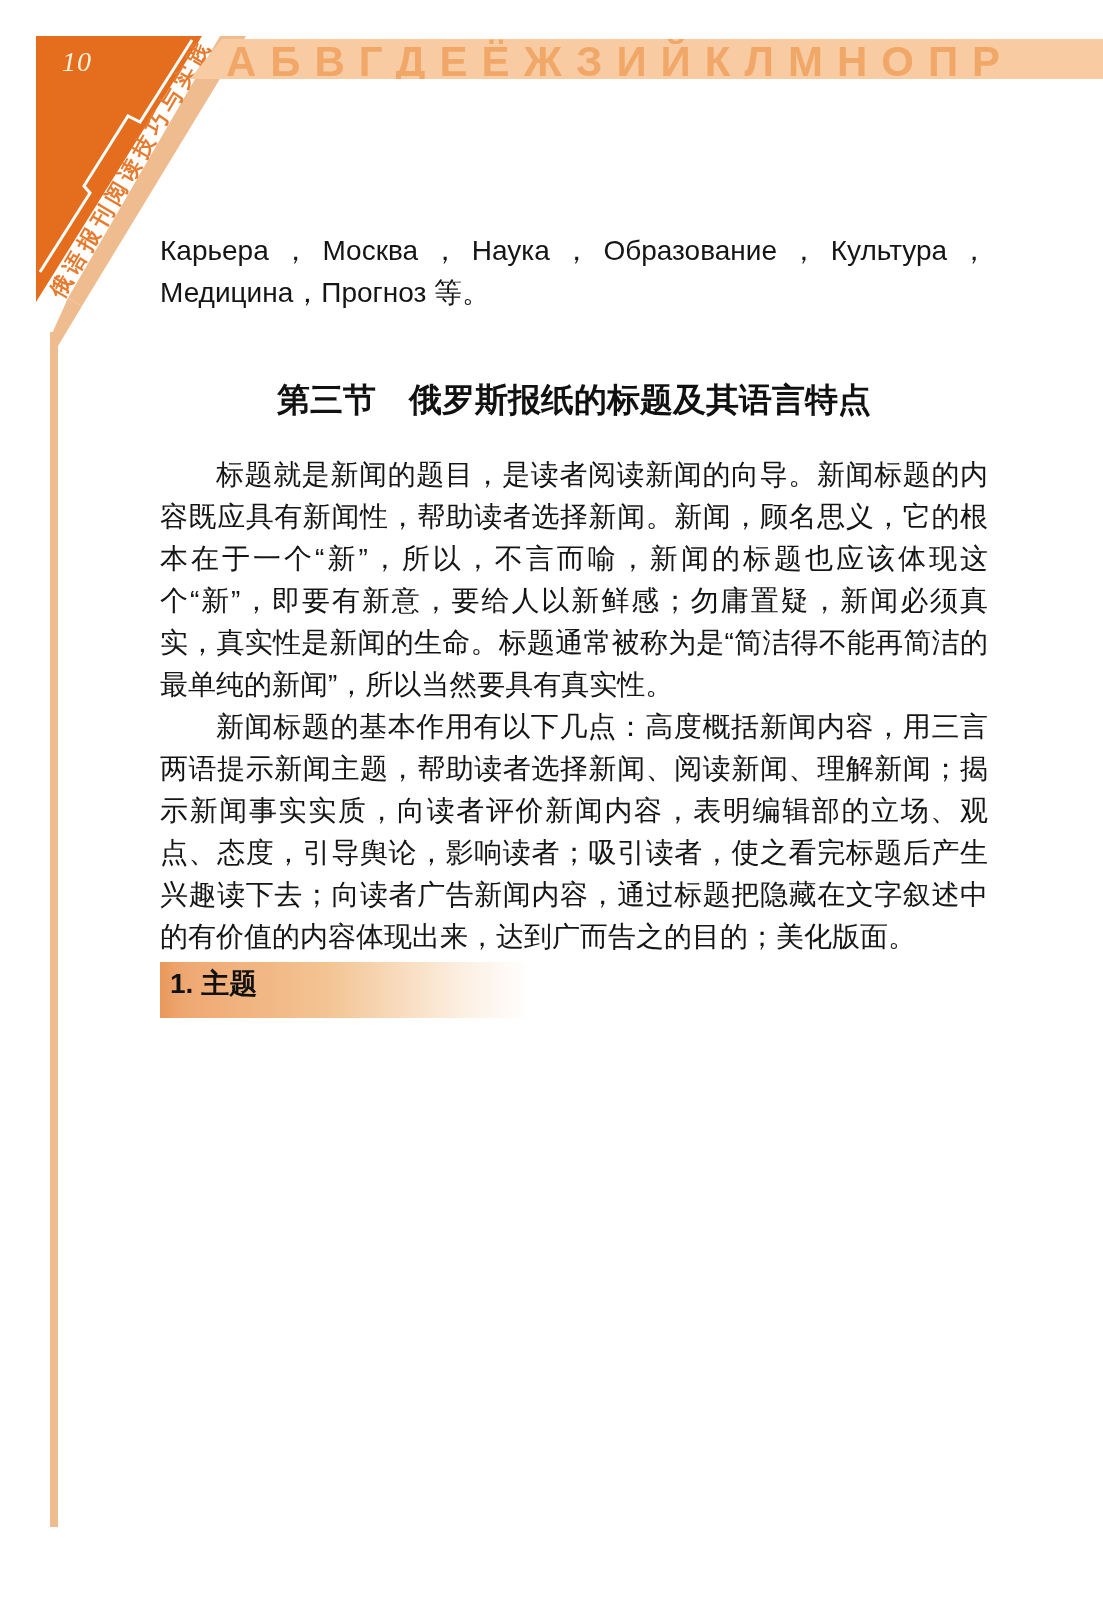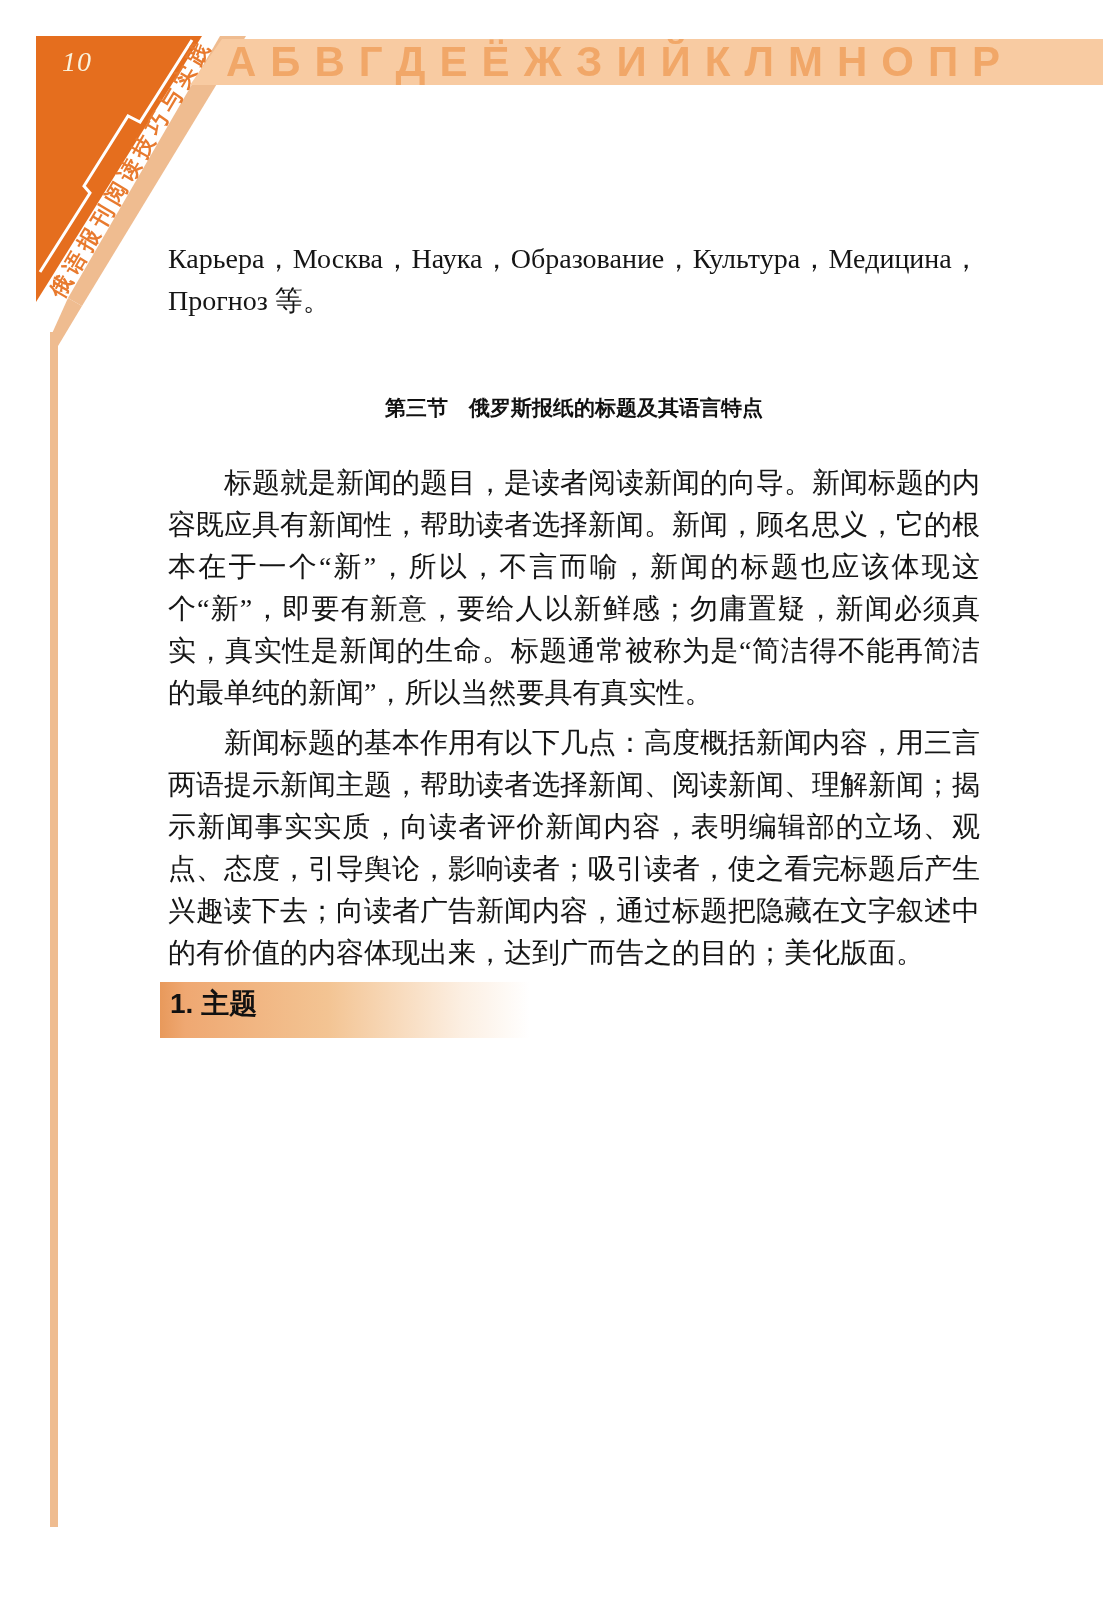--- a/index.html
+++ b/index.html
@@ -18,41 +18,41 @@
     position:absolute;left:56px;top:282px;height:28px;line-height:28px;
     transform:rotate(-59.5deg);transform-origin:0 50%;
     white-space:nowrap;color:#E87A2E;font-size:22px;letter-spacing:5px;
     font-family:"Liberation Serif","DejaVu Serif",serif;font-weight:bold;
   }
   .margin-line{
     position:absolute;left:50px;top:332px;width:8px;height:1195px;background:#EFBC90;
   }
   
   .alphabet-banner{
-    position:absolute;left:190px;top:39px;width:913px;height:46px;
+    position:absolute;left:190px;top:39px;width:913px;height:40px;
     background:#F8CBA2;overflow:hidden;
     clip-path:polygon(32px 0,100% 0,100% 100%,0 100%);
   }
   .alphabet-banner span{
     display:block;white-space:nowrap;
     font-family:"Liberation Sans","DejaVu Sans",sans-serif;font-weight:bold;
     font-size:42px;line-height:46px;letter-spacing:14px;color:#F1A768;
     margin-left:36px;
   }
   
   .content{
     position:absolute;left:160px;top:230px;width:828px;color:#151515;
   }
   .body-text{
-    font-size:28px;line-height:42px;text-align:justify;margin:8px;
-    font-family:Liberation Serif, serif;
+    font-size:28px;line-height:42px;text-align:justify;margin:0;
+    font-family:Liberation Sans, sans-serif;
   }
   .indent{text-indent:2em;}
   .section-title{
-    margin:64px 0 0 0;font-size:21px;line-height:44px;text-align:center;
+    margin:64px 0 0 0;font-size:33px;line-height:44px;text-align:center;
     font-weight:bold;color:#111;
     font-family:"Liberation Sans","DejaVu Sans",sans-serif;
   }
   .subsection-title{
     margin:24px 0 0 0;font-size:30px;line-height:42px;font-weight:bold;color:#111;
     font-family:"Liberation Sans","DejaVu Sans",sans-serif;
   }
   .p1{margin-top:32px;}
   .topic-heading{
     margin-top:4px;width:420px;height:56px;line-height:44px;padding-left:10px;

